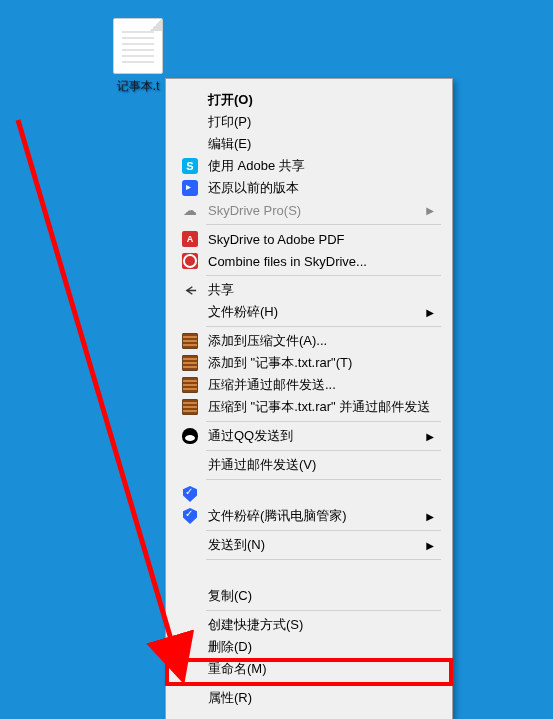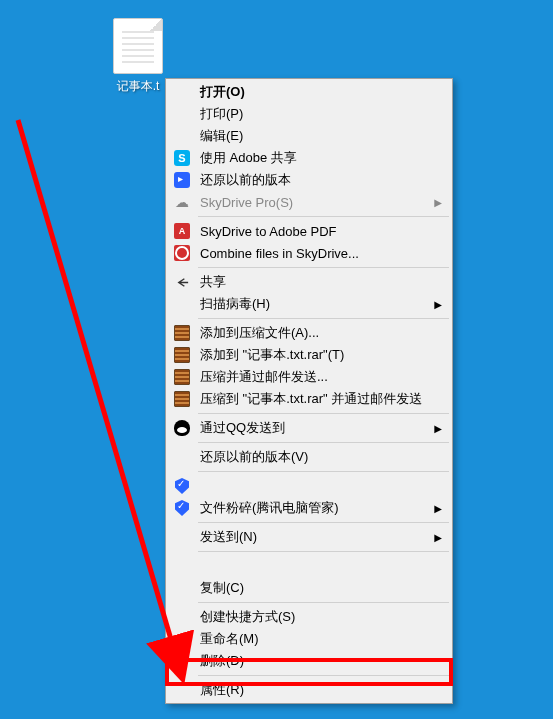--- a/index.html
+++ b/index.html
@@ -11,21 +11,21 @@
       font-size: 13px;
       position: relative;
       overflow: hidden;
     }
     .desktop-icon {
       position: absolute;
       left: 106px;
       top: 18px;
       width: 64px;
       text-align: center;
-      color: #ffffff;
+      color: #0f172a;
     }
     .file-icon {
       width: 50px;
       height: 56px;
       margin: 0 auto 4px;
       background: white;
       border: 1px solid #ccc;
       border-radius: 2px;
       position: relative;
     }
@@ -56,21 +56,21 @@
       overflow: hidden;
     }
     .context-menu {
       position: absolute;
       left: 165px;
       top: 78px;
       width: 288px;
       background: #f0f0f0;
       border: 1px solid #a0a0a0;
       box-shadow: 3px 3px 6px rgba(0,0,0,0.3);
-      padding: 2px;
+      padding: 10px;
     }
     .menu-item {
       display: flex;
       align-items: center;
       height: 22px;
       padding: 0 8px 0 4px;
       cursor: default;
       color: #000;
       position: relative;
     }
@@ -192,21 +192,21 @@
   <div class="menu-item">
     <span class="menu-icon ic-share">
       <svg viewBox="0 0 16 16">
           <path d="M10 4 L4 8 L10 12 M4 8 L14 8" stroke="#333" stroke-width="1.5" fill="none"></path>
         </svg>
     </span>
     <span class="menu-label">共享</span>
   </div>
   <div class="menu-item">
     <span class="menu-icon"></span>
-    <span class="menu-label">扫描病毒(H)</span>
+    <span class="menu-label">文件粉碎(H)</span>
     <span class="submenu-arrow">▶</span>
   </div>
   <div class="separator"></div>
   <div class="menu-item">
     <span class="menu-icon">
         <span class="ic-rar"></span>
       </span>
     <span class="menu-label">添加到压缩文件(A)...</span>
   </div>
   <div class="menu-item">
@@ -231,21 +231,21 @@
   <div class="menu-item">
     <span class="menu-icon">
         <span class="ic-qq"></span>
       </span>
     <span class="menu-label">通过QQ发送到</span>
     <span class="submenu-arrow">▶</span>
   </div>
   <div class="separator"></div>
   <div class="menu-item">
     <span class="menu-icon"></span>
-    <span class="menu-label">还原以前的版本(V)</span>
+    <span class="menu-label">并通过邮件发送(V)</span>
   </div>
   <div class="separator"></div>
   <div class="menu-item">
     <span class="menu-icon">
         <span class="ic-shield"></span>
       </span>
   </div>
   <div class="menu-item">
     <span class="menu-icon">
         <span class="ic-shield"></span>
@@ -267,25 +267,25 @@
     <span class="menu-icon"></span>
     <span class="menu-label">复制(C)</span>
   </div>
   <div class="separator"></div>
   <div class="menu-item">
     <span class="menu-icon"></span>
     <span class="menu-label">创建快捷方式(S)</span>
   </div>
   <div class="menu-item">
     <span class="menu-icon"></span>
+    <span class="menu-label">删除(D)</span>
+  </div>
+  <div class="menu-item">
+    <span class="menu-icon"></span>
     <span class="menu-label">重命名(M)</span>
-  </div>
-  <div class="menu-item">
-    <span class="menu-icon"></span>
-    <span class="menu-label">删除(D)</span>
   </div>
   <div class="separator"></div>
   <div class="menu-item">
     <span class="menu-icon"></span>
     <span class="menu-label">属性(R)</span>
   </div>
 </div>
 
 <div class="highlight-box"></div>
 

